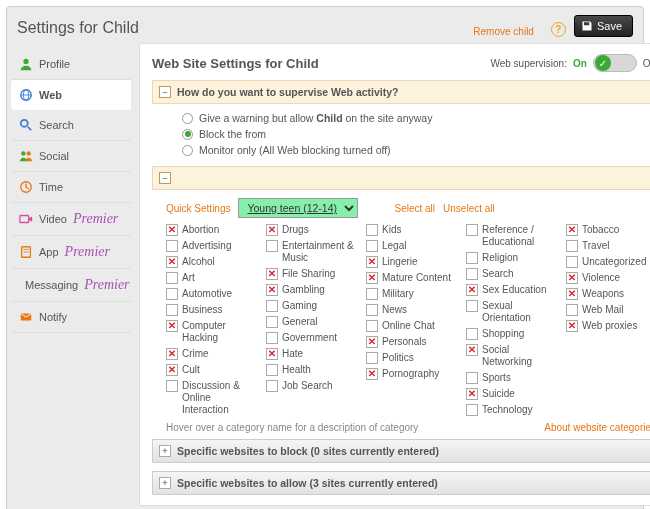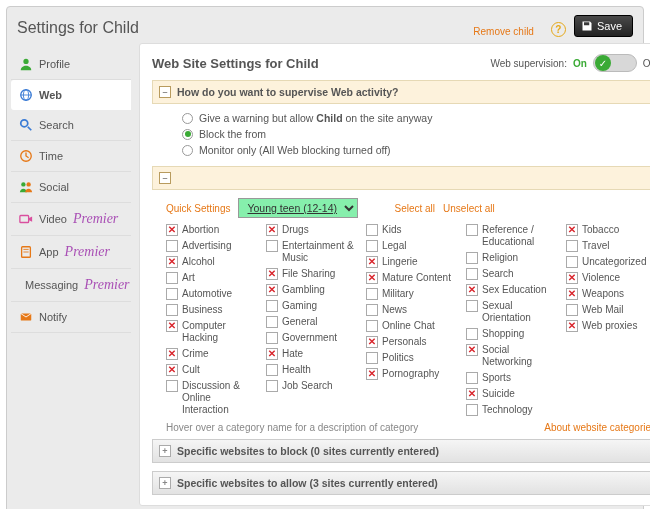--- a/index.html
+++ b/index.html
@@ -87,33 +87,33 @@
       </div>
       <div class="sb-item">
         <svg class="ic" viewBox="0 0 16 16">
             <circle cx="6" cy="6" r="4" fill="none" stroke="#3a7bd5" stroke-width="2"></circle>
             <line x1="10" y1="10" x2="14" y2="14" stroke="#3a7bd5" stroke-width="2"></line>
           </svg>
         <span>Search</span>
       </div>
       <div class="sb-item">
         <svg class="ic" viewBox="0 0 16 16">
-            <circle cx="8" cy="8" r="6" fill="none" stroke="#e67817" stroke-width="1.5"></circle>
-            <path d="M8 4v4l3 2" fill="none" stroke="#e67817" stroke-width="1.5"></path>
-          </svg>
-        <span>Time</span>
-      </div>
-      <div class="sb-item">
-        <svg class="ic" viewBox="0 0 16 16">
             <circle cx="5" cy="5" r="2.5" fill="#3aaa35"></circle>
             <circle cx="11" cy="5" r="2.5" fill="#e67817"></circle>
             <path d="M1 14c0-2 2-4 4-4s4 2 4 4" fill="#3aaa35"></path>
             <path d="M7 14c0-2 2-4 4-4s4 2 4 4" fill="#e67817"></path>
           </svg>
         <span>Social</span>
+      </div>
+      <div class="sb-item">
+        <svg class="ic" viewBox="0 0 16 16">
+            <circle cx="8" cy="8" r="6" fill="none" stroke="#e67817" stroke-width="1.5"></circle>
+            <path d="M8 4v4l3 2" fill="none" stroke="#e67817" stroke-width="1.5"></path>
+          </svg>
+        <span>Time</span>
       </div>
       <div class="sb-item">
         <svg class="ic" viewBox="0 0 16 16">
             <rect x="1" y="4" width="10" height="8" rx="1" fill="none" stroke="#d94f9e" stroke-width="1.5"></rect>
             <path d="M11 7l4-2v6l-4-2" fill="#d94f9e"></path>
           </svg>
         <span>Video</span> 
           <span class="premier">Premier</span>
       </div>
       <div class="sb-item">

